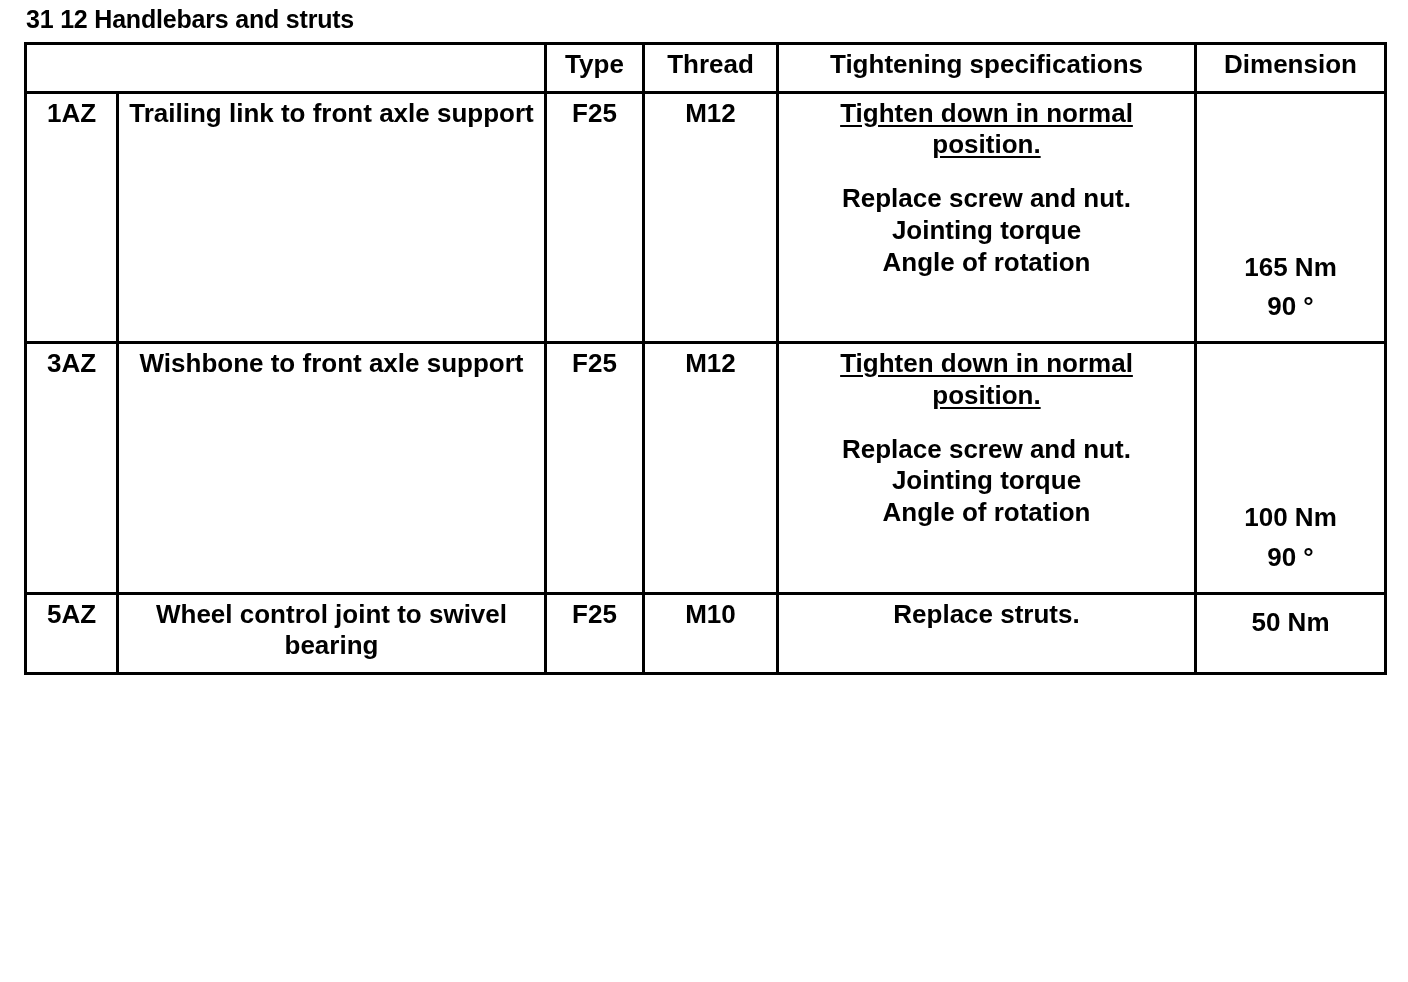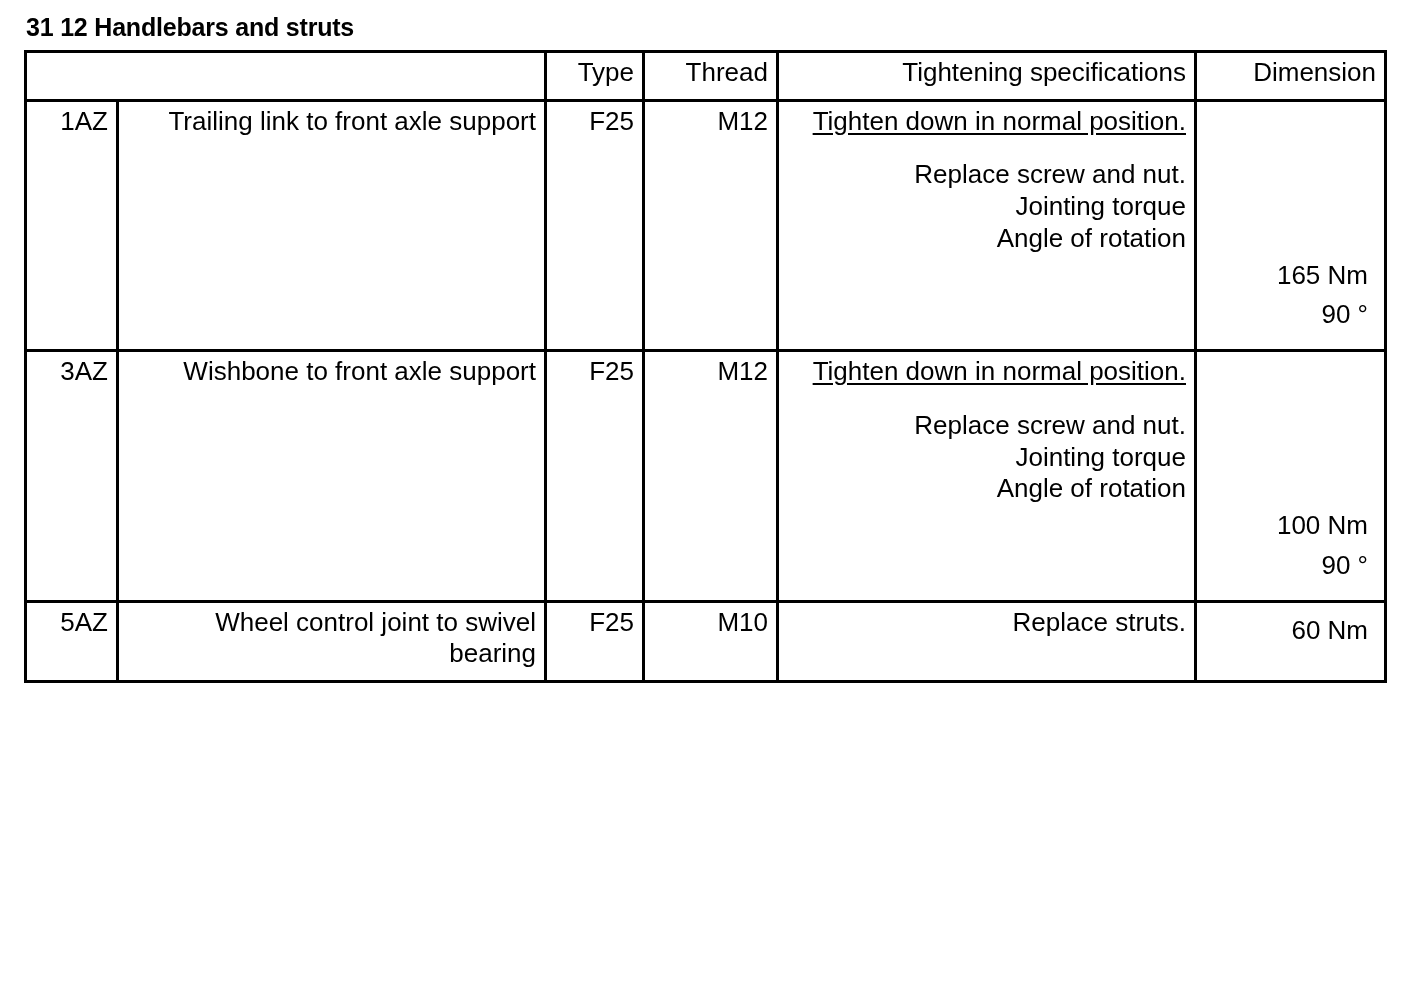--- a/index.html
+++ b/index.html
@@ -12,43 +12,43 @@
     height: 982px;
     font-family: "Liberation Sans", sans-serif;
     color: #000000;
     overflow: hidden;
   }
   .page {
     position: relative;
     width: 1408px;
     height: 744px;
     box-sizing: border-box;
-    padding: 12px 20px 0 24px;
+    padding: 4px 20px 0 24px;
   }
   .doc-title {
     font-size: 25px;
     font-weight: bold;
     letter-spacing: -0.2px;
     margin: 0 0 8px 2px;
     line-height: 1.2;
   }
   table.spec-table {
     border-collapse: collapse;
     width: 1360px;
     table-layout: fixed;
   }
   table.spec-table td,
   table.spec-table th {
     border: 3px solid #000000;
     vertical-align: top;
     padding: 4px 8px 10px 8px;
     font-size: 26px;
     line-height: 1.22;
-    font-weight: normal;
-    text-align: right;
+    font-weight: bold;
+    text-align: center;
   }
   
   col.c-id    { width: 92px; }
   col.c-desc  { width: 428px; }
   col.c-type  { width: 98px; }
   col.c-thread{ width: 134px; }
   col.c-spec  { width: 418px; }
   col.c-dim   { width: 190px; }
 
   thead th {
@@ -164,21 +164,21 @@
         <td class="cell-desc">Wheel control joint to swivel bearing</td>
         <td>F25</td>
         <td>M10</td>
         <td>
           <div class="spec-block">
             <p>Replace struts.</p>
           </div>
         </td>
         <td>
           <div class="dim-block">
-            <p>60 Nm</p>
+            <p>50 Nm</p>
           </div>
         </td>
       </tr>
 
     </tbody>
   </table>
 
 </div>
 
 </body></html>

